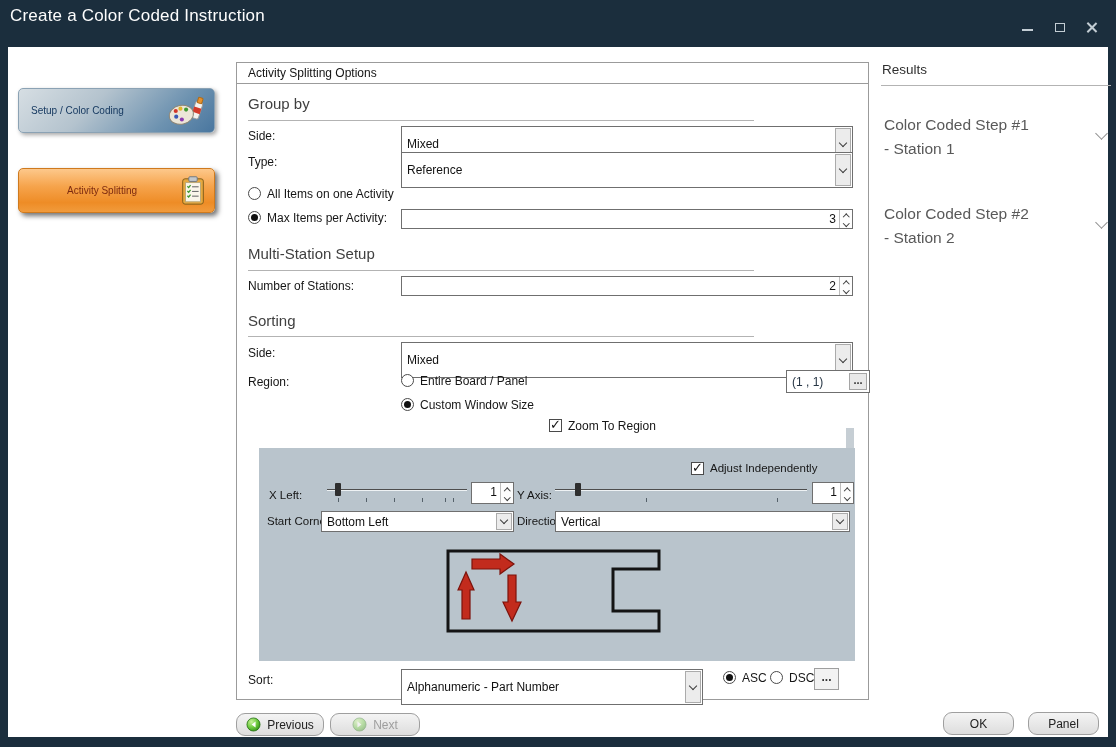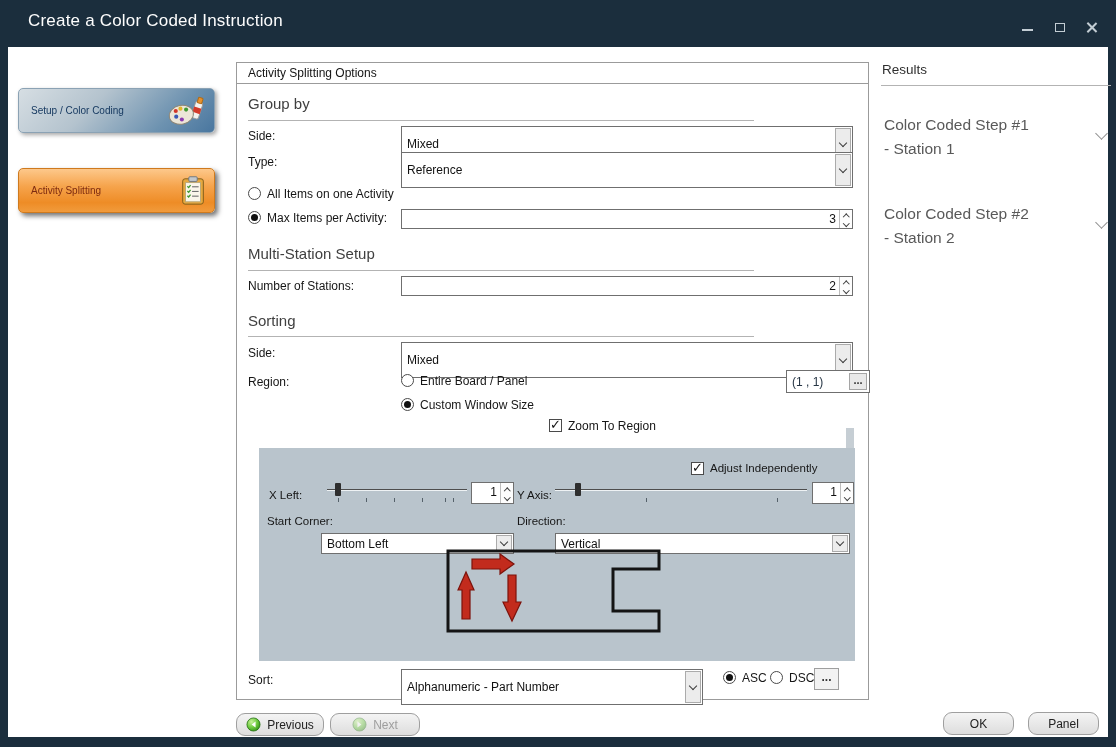--- a/index.html
+++ b/index.html
@@ -9,21 +9,21 @@
     font-family:"Liberation Sans","DejaVu Sans",sans-serif;
     -webkit-font-smoothing:antialiased;
   }
   .window{
     position:relative; width:1116px; height:747px;
     background:#1b2e3d; overflow:hidden;
   }
   
   .titlebar{
     position:absolute; left:0; top:0; width:1116px; height:36px;
-    display:flex; align-items:center; padding-left:28px; color:#fdfdfd;
+    display:flex; align-items:flex-start; padding-left:10px; color:#fdfdfd;
   }
   .title{ font-size:17px; font-weight:400; letter-spacing:.2px; margin-top:6px;}
   .win-controls{ position:absolute; right:16px; top:20px; display:flex; }
   .wc{ width:16px; height:16px; position:relative; display:inline-block; margin-left:16px; cursor:pointer;}
   .ic-min{ position:absolute; left:2px; top:9px; width:11px; height:2px; background:#c3cdd4;}
   .ic-max{ position:absolute; left:3px; top:3px; width:10px; height:9px; border:1.5px solid #c3cdd4;}
   .ic-close{ position:absolute; inset:0;}
   .ic-close::before,.ic-close::after{ content:""; position:absolute; left:7px; top:1px; width:1.8px; height:13px; background:#c3cdd4;}
   .ic-close::before{ transform:rotate(45deg);} .ic-close::after{ transform:rotate(-45deg);}
 
@@ -44,21 +44,21 @@
     border:1px solid #8ba2b4;
     box-shadow:2px 2px 4px rgba(0,0,0,.35);
   }
   .nav-setup .nav-label{ color:#173a61; }
   .nav-activity{
     top:121px;
     background:linear-gradient(180deg,#fdc88b 0%,#f6a44c 40%,#ee8c26 78%,#f19b3c 100%);
     border:1px solid #cf7a1e;
     box-shadow:3px 3px 5px rgba(0,0,0,.55);
   }
-  .nav-activity .nav-label{ color:#7d2b10; }
+  .nav-activity .nav-label{ color:#7d2b10;margin-left:36px; }
   .nav-label{ font-size:10px; font-weight:normal; flex:1; }
   .nav-ico-box{ width:40px; display:flex; justify-content:flex-end; }
 
   
   .groupbox{
     position:absolute; left:228px; top:15px; width:633px; height:638px;
     border:1px solid #9b9b9b; background:#fff;
   }
   .gb-header{
     height:21px; line-height:20px; padding-left:11px; font-size:12px; color:#141414;
@@ -97,21 +97,21 @@
     display:flex; align-items:center; justify-content:center; line-height:0; padding-bottom:4px; cursor:pointer;}
 
   
   .graypanel{ position:absolute; left:22px; top:385px; width:596px; height:213px; background:#b9c4cc;}
   .scrolltab{ position:absolute; left:609px; top:365px; width:8px; height:21px; background:#c6ced4;}
   .gp-lbl{ position:absolute; font-size:11.5px; color:#161616; white-space:nowrap;}
   .slider{ position:absolute; height:20px; cursor:pointer;}
   .slider .track{ position:absolute; left:0; right:0; top:7px; height:2px; background:#4d4d4d; border-bottom:1px solid #eef2f4;}
   .slider .thumb{ position:absolute; top:1px; width:6px; height:13px; background:#2e2e2e; border-radius:1px;}
   .slider .tick{ position:absolute; top:16px; width:1px; height:4px; background:#55616a;}
-  .gp-combo{ height:21px;margin-top:22px;}
+  .gp-combo{ height:21px;}
   .gp-numbox{ height:22px;}
 
   
   .diagram{ position:absolute; left:187px; top:101px; }
 
   
   .more-btn{ position:absolute; left:577px; top:605px; width:25px; height:22px; background:#f2f2f2; border:1px solid #9f9f9f;
     font-size:12px; font-weight:bold; color:#333; display:flex; align-items:center; justify-content:center; line-height:0; padding-bottom:5px; cursor:pointer;}
 
   

